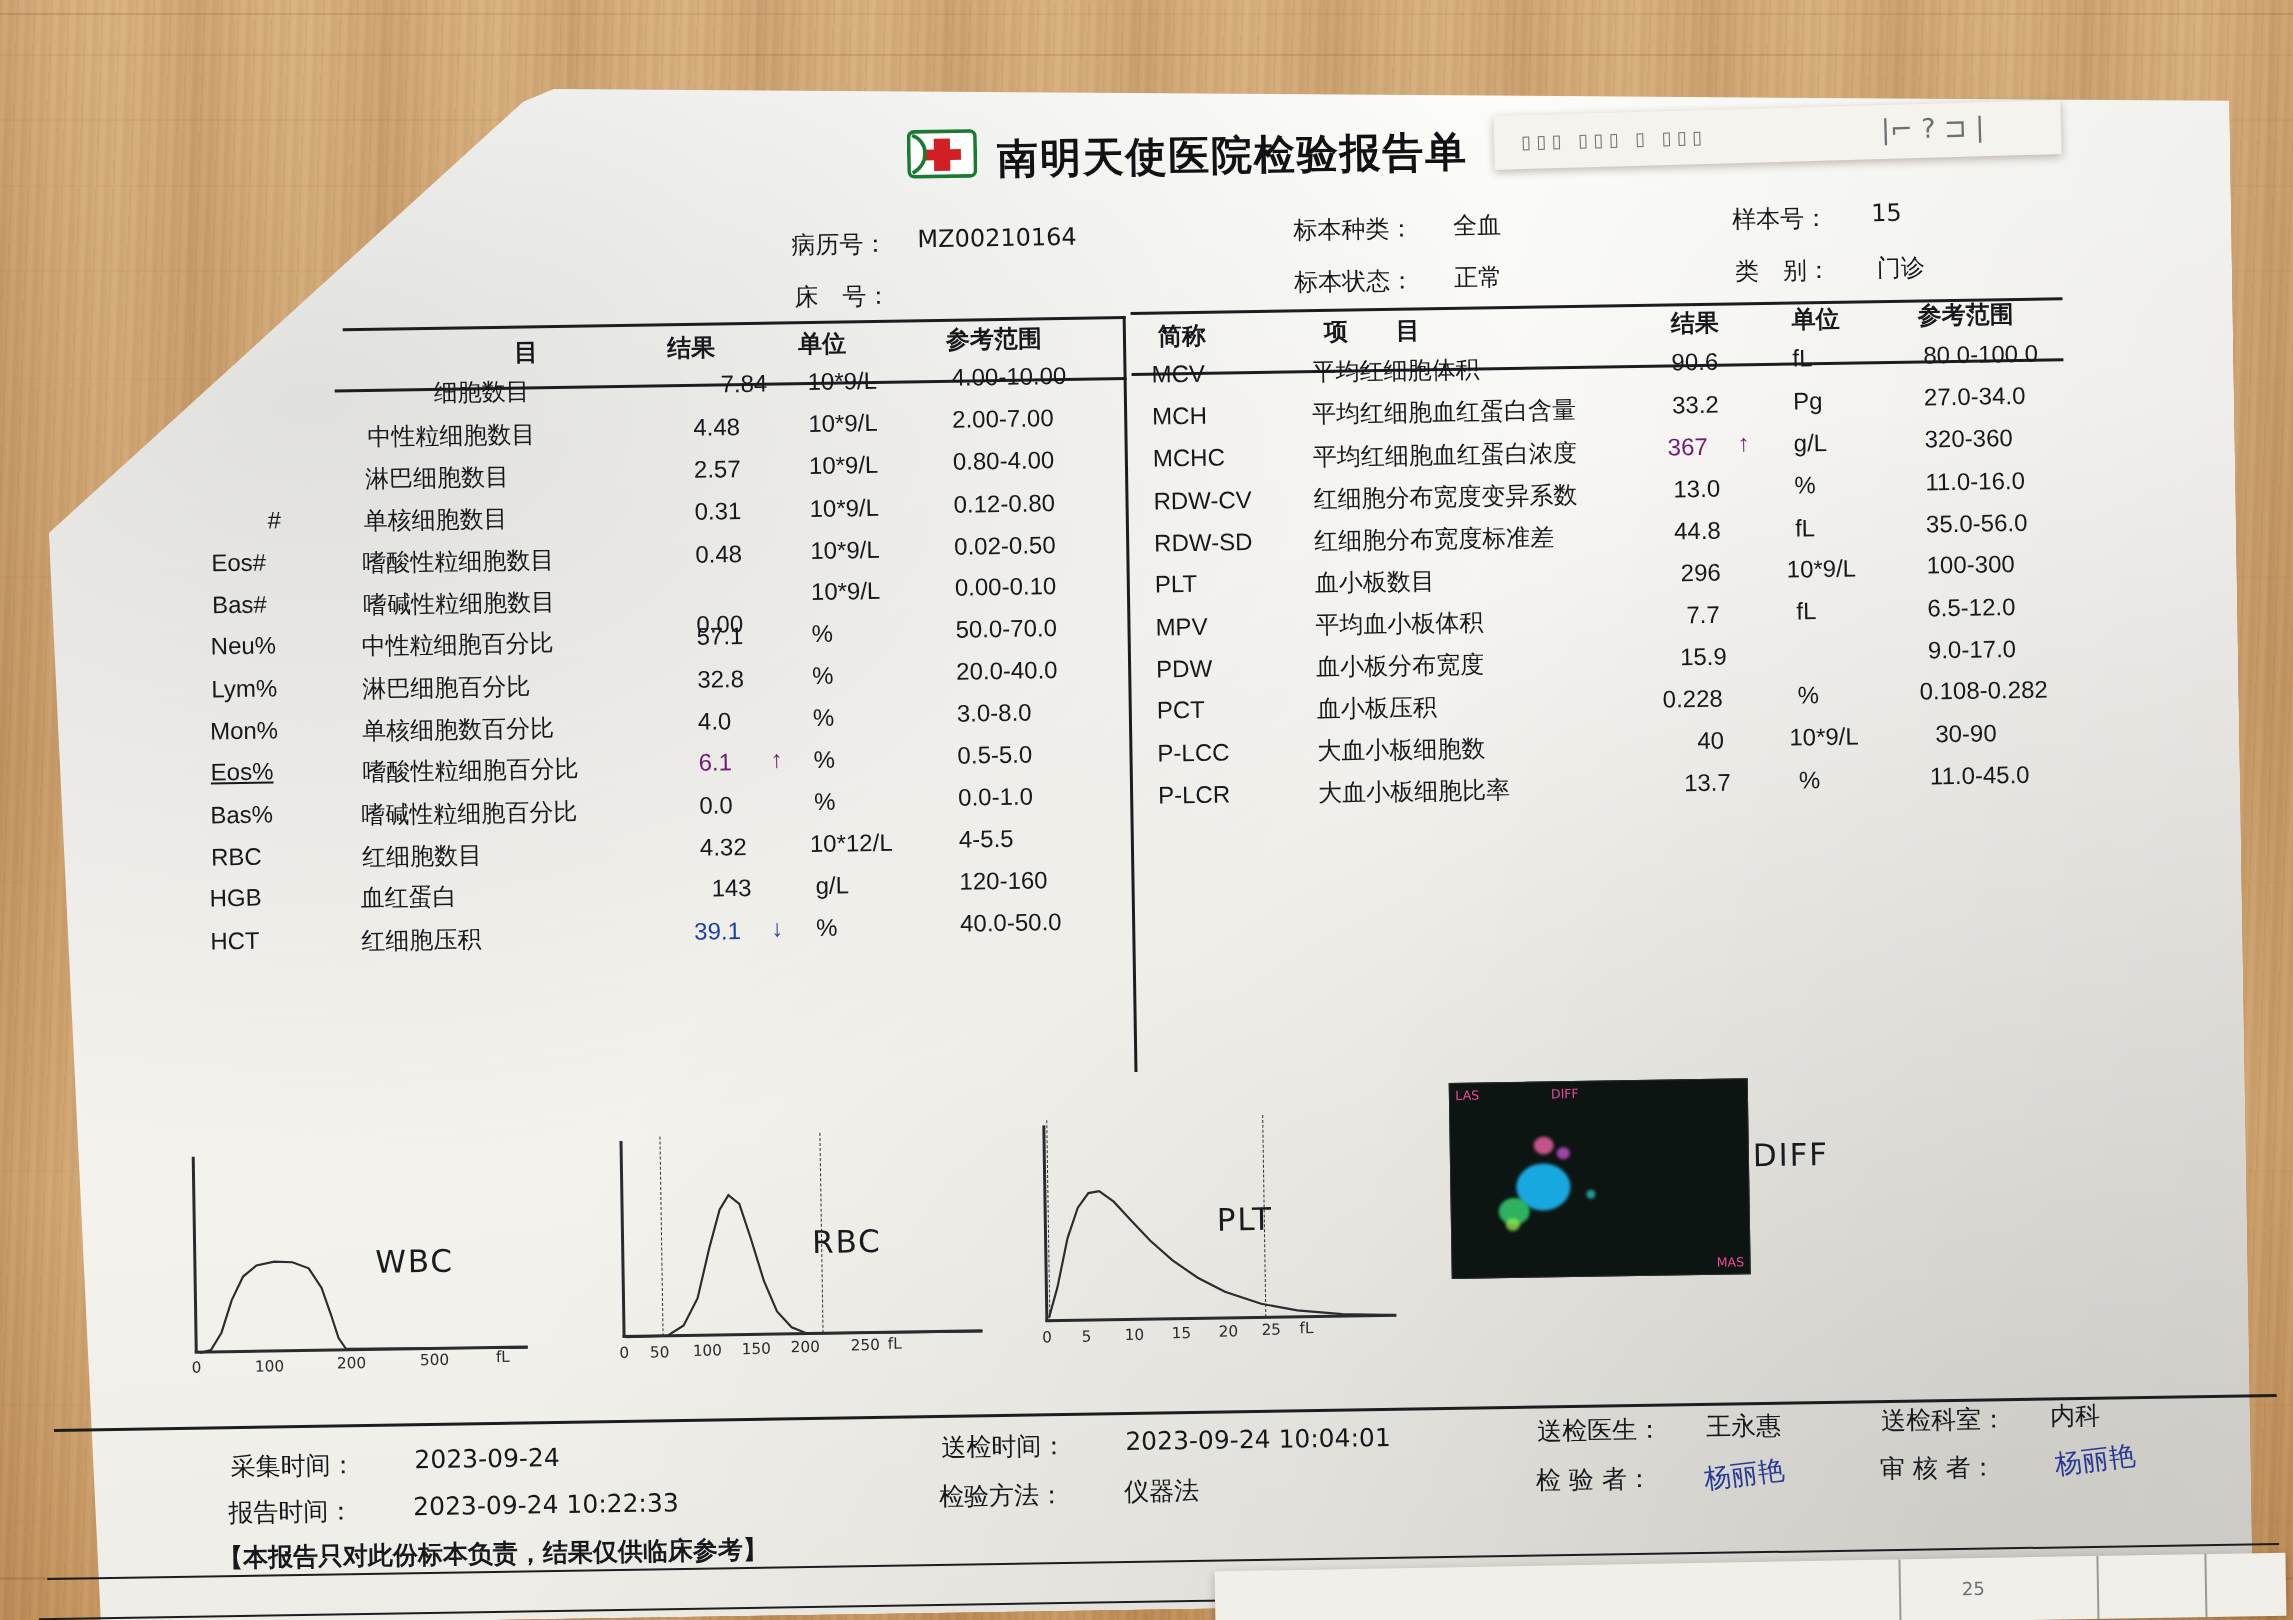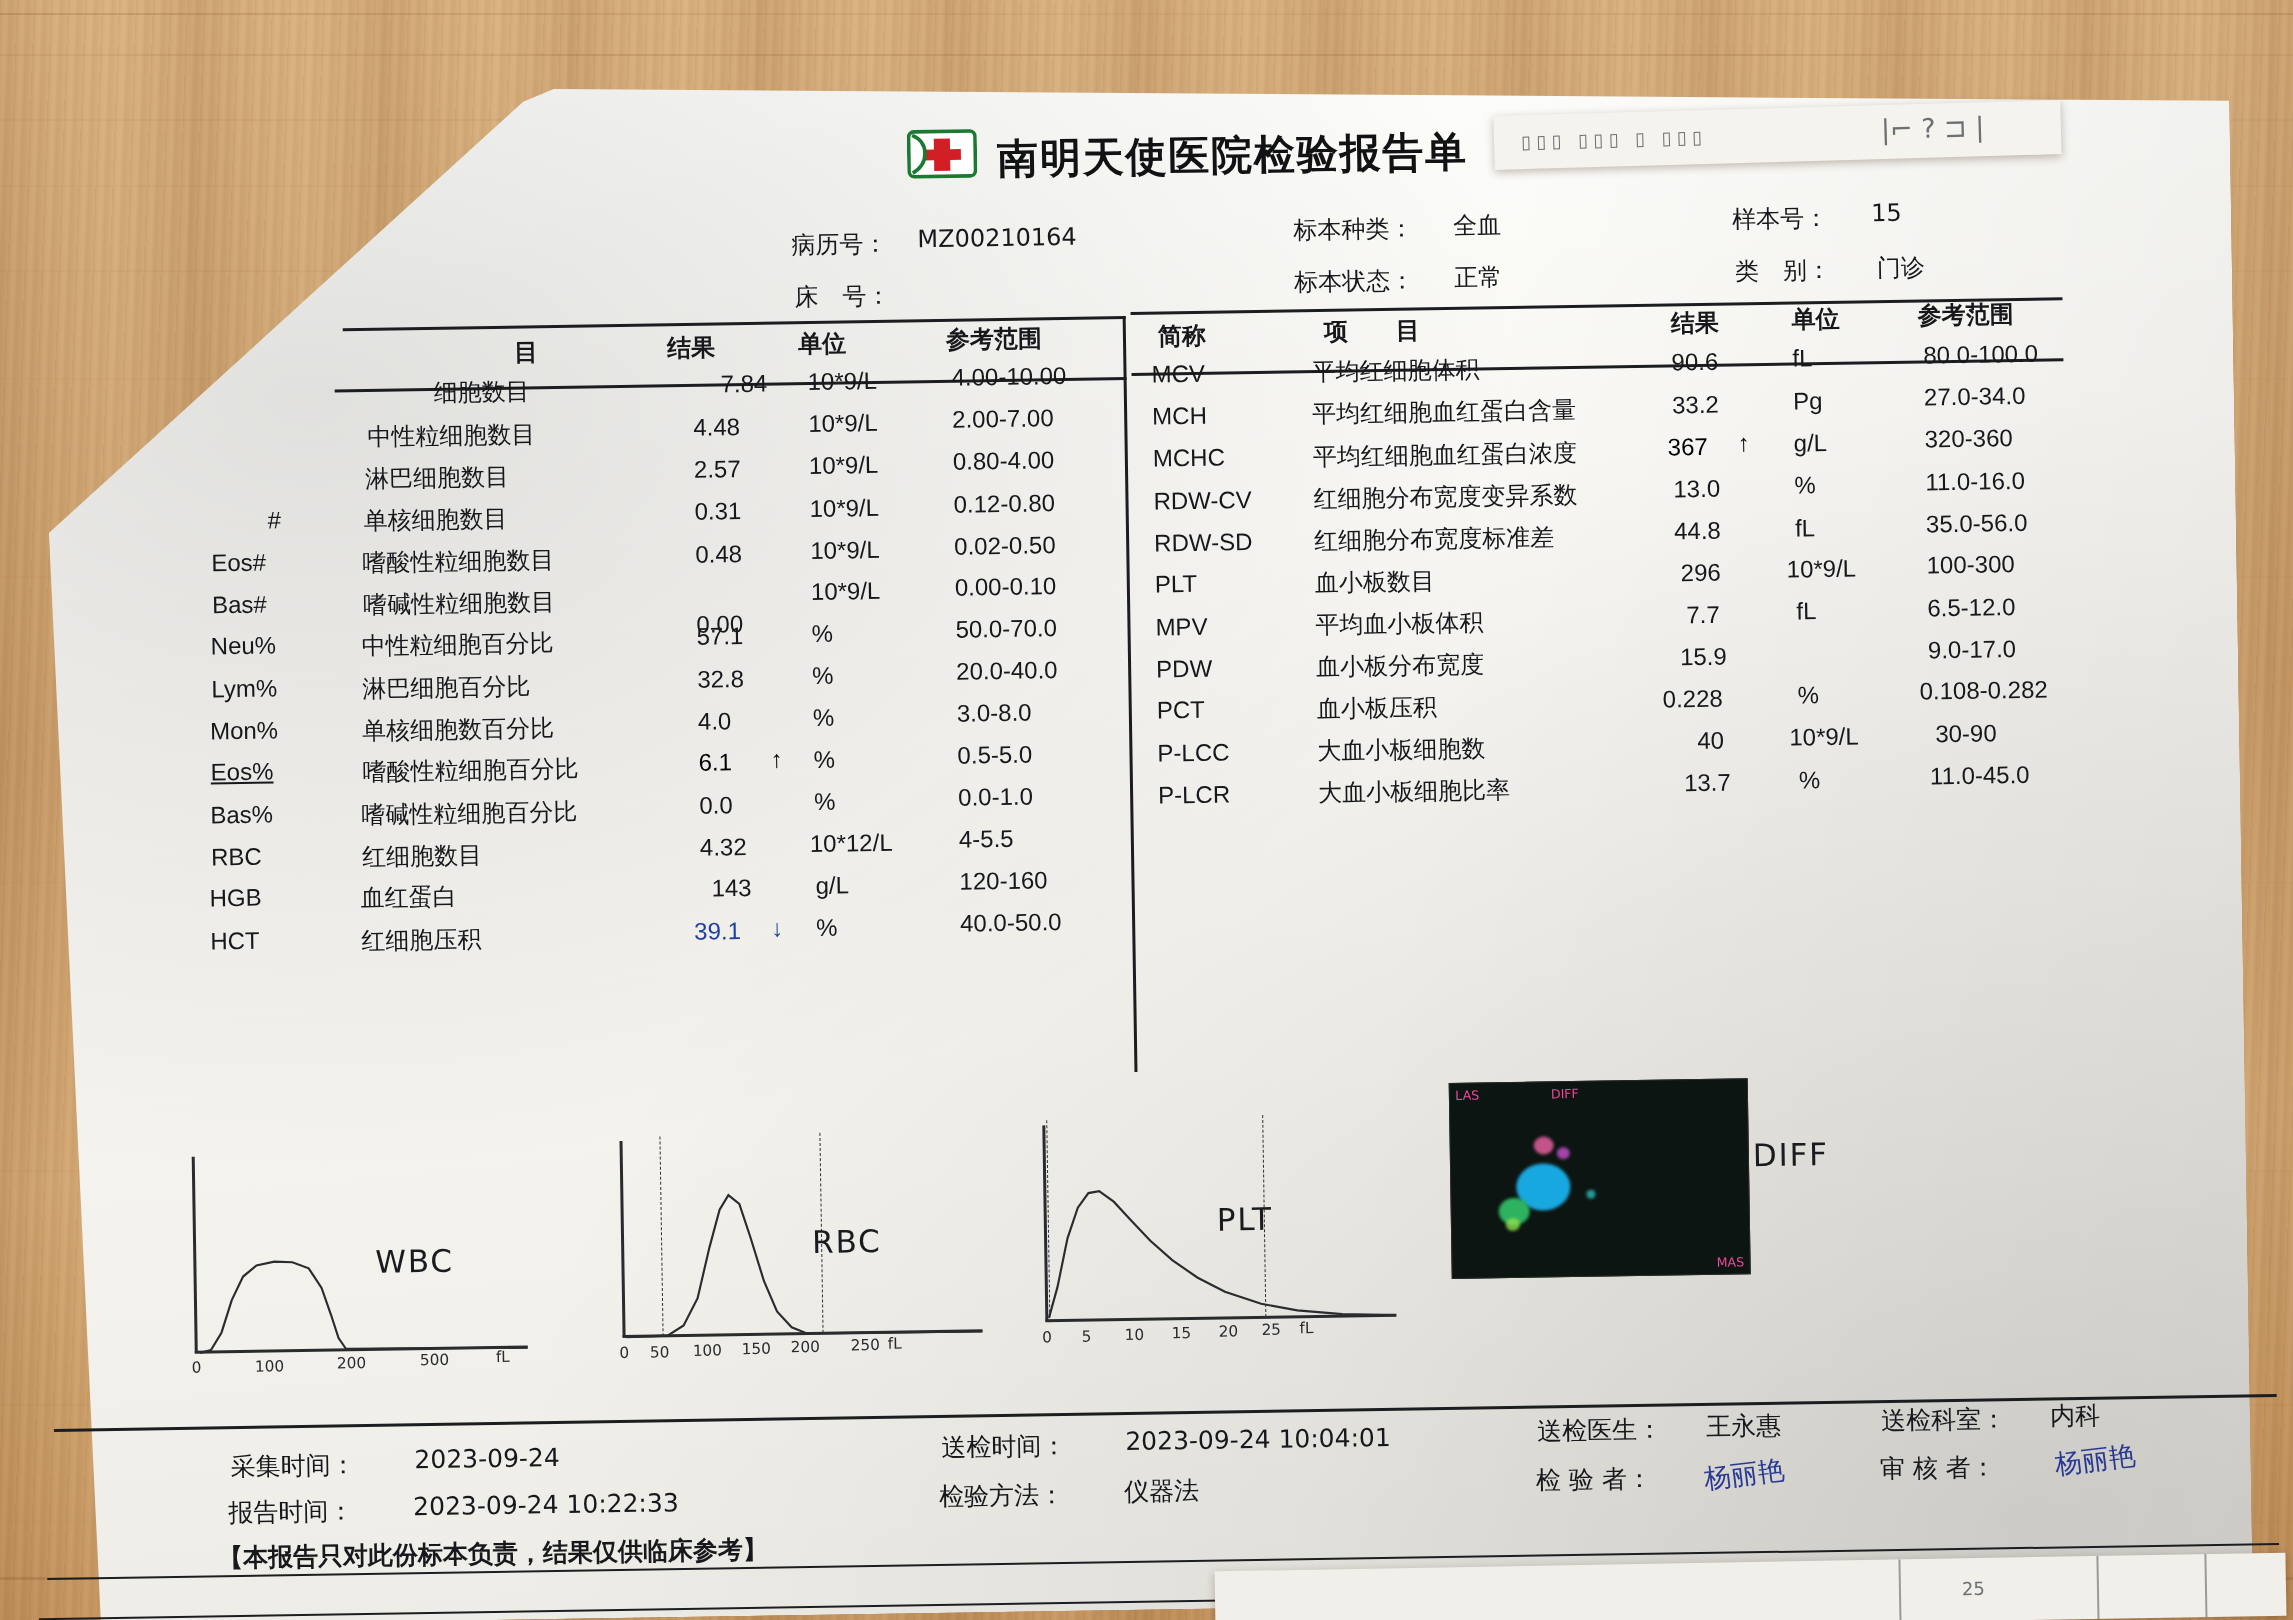--- a/index.html
+++ b/index.html
@@ -111,21 +111,21 @@
   }
 
   .hdr-label { font-size: 24px; font-family: "DejaVu Sans", sans-serif; }
   .hdr-value { font-size: 24px; font-family: "DejaVu Sans", sans-serif; }
   .col-head {
     font-size: 24px;
     font-weight: bold;
   }
   .rowtext { font-size: 24px; }
 
-  .hi { color: #000000; }
+  .hi { color: #701a75; }
   .lo { color: #1d3fa0; }
 
   .rule { position: absolute; background: #1c1d20; }
 
   
   .chart-box { position: absolute; }
   .axis { position: absolute; background: #2a2b2e; }
   .ticklbl { position: absolute; font-size: 15.3px; font-family: "DejaVu Sans", sans-serif; color: #2a2b2e; }
   .chart-name {
     position: absolute;

